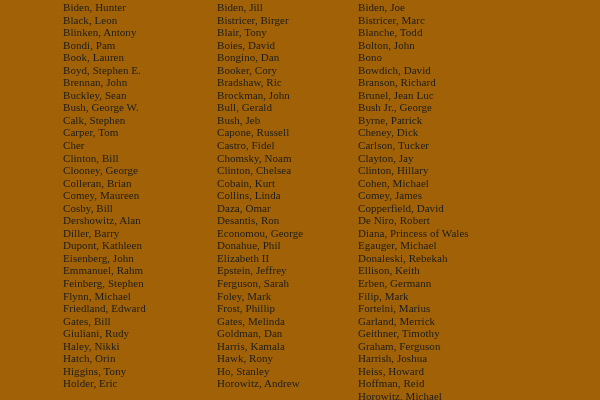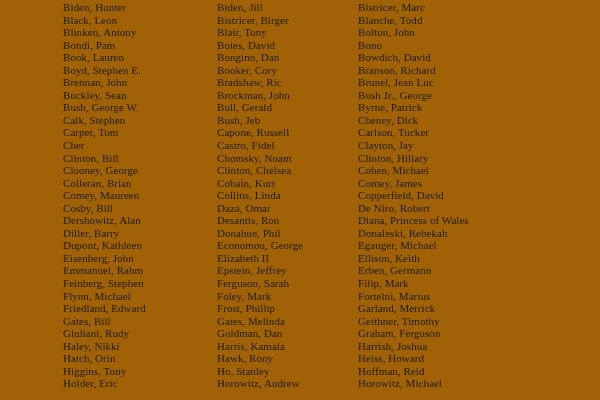--- a/index.html
+++ b/index.html
@@ -85,55 +85,56 @@
       <div class="name-row">Bull, Gerald</div>
       <div class="name-row">Bush, Jeb</div>
       <div class="name-row">Capone, Russell</div>
       <div class="name-row">Castro, Fidel</div>
       <div class="name-row">Chomsky, Noam</div>
       <div class="name-row">Clinton, Chelsea</div>
       <div class="name-row">Cobain, Kurt</div>
       <div class="name-row">Collins, Linda</div>
       <div class="name-row">Daza, Omar</div>
       <div class="name-row">Desantis, Ron</div>
+      <div class="name-row">Economou, George</div>
       <div class="name-row">Donahue, Phil</div>
-      <div class="name-row">Economou, George</div>
       <div class="name-row">Elizabeth II</div>
       <div class="name-row">Epstein, Jeffrey</div>
       <div class="name-row">Ferguson, Sarah</div>
       <div class="name-row">Foley, Mark</div>
       <div class="name-row">Frost, Phillip</div>
       <div class="name-row">Gates, Melinda</div>
       <div class="name-row">Goldman, Dan</div>
       <div class="name-row">Harris, Kamala</div>
       <div class="name-row">Hawk, Rony</div>
       <div class="name-row">Ho, Stanley</div>
       <div class="name-row">Horowitz, Andrew</div>
     </div>
   <div class="name-column col-3">
+      <div class="name-row">Biden, Joe</div>
       <div class="name-row">Bistricer, Marc</div>
       <div class="name-row">Blanche, Todd</div>
       <div class="name-row">Bolton, John</div>
       <div class="name-row">Bono</div>
       <div class="name-row">Bowdich, David</div>
       <div class="name-row">Branson, Richard</div>
       <div class="name-row">Brunel, Jean Luc</div>
       <div class="name-row">Bush Jr., George</div>
       <div class="name-row">Byrne, Patrick</div>
       <div class="name-row">Cheney, Dick</div>
       <div class="name-row">Carlson, Tucker</div>
       <div class="name-row">Clayton, Jay</div>
       <div class="name-row">Clinton, Hillary</div>
       <div class="name-row">Cohen, Michael</div>
       <div class="name-row">Comey, James</div>
       <div class="name-row">Copperfield, David</div>
       <div class="name-row">De Niro, Robert</div>
       <div class="name-row">Diana, Princess of Wales</div>
+      <div class="name-row">Egauger, Michael</div>
       <div class="name-row">Donaleski, Rebekah</div>
-      <div class="name-row">Egauger, Michael</div>
       <div class="name-row">Ellison, Keith</div>
       <div class="name-row">Erben, Germann</div>
       <div class="name-row">Filip, Mark</div>
       <div class="name-row">Fortelni, Marius</div>
       <div class="name-row">Garland, Merrick</div>
       <div class="name-row">Geithner, Timothy</div>
       <div class="name-row">Graham, Ferguson</div>
       <div class="name-row">Harrish, Joshua</div>
       <div class="name-row">Heiss, Howard</div>
       <div class="name-row">Hoffman, Reid</div>

